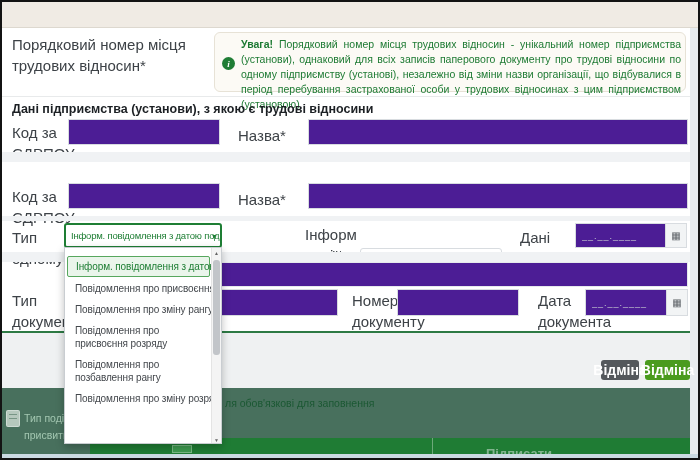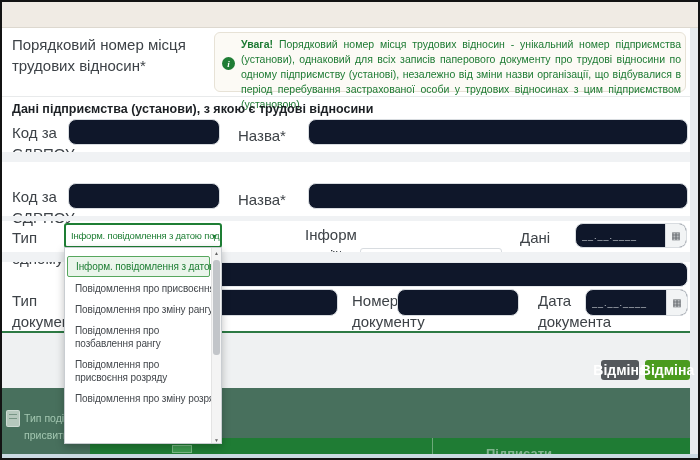--- a/index.html
+++ b/index.html
@@ -2,21 +2,21 @@
 <html><head>
 <meta charset="utf-8">
 <style>
   html,body{margin:0;padding:0;background:#b9bec4;}
   #screen{position:relative;width:700px;height:460px;background:#ffffff;overflow:hidden;
           font-family:"Liberation Sans",sans-serif;}
   .abs{position:absolute;box-sizing:border-box;}
   .frame{left:0;top:0;width:700px;height:460px;border:2px solid #131313;z-index:60;pointer-events:none;}
   .lbl{font-size:15px;color:#3d4247;line-height:1.4;}
   .sect{font-size:12.5px;font-weight:bold;color:#1c2024;}
-  .inpbox{background:#0f172a;border:1px solid #d8dce0;border-radius:8px;}
+  .inpbox{background:#4c1d95;border:1px solid #d8dce0;border-radius:0;}
   .inpbox input{width:100%;height:100%;border:none;outline:none;background:transparent;
                 font-family:"Liberation Sans",sans-serif;font-size:11px;color:#333;padding:0 6px;box-sizing:border-box;}
   .datebox{display:flex;align-items:stretch;overflow:hidden;}
   .datebox input{flex:1;font-size:9px;color:#9aa0a6;letter-spacing:1px;}
   .datebox input::placeholder{color:#c7cbd0;}
   .calbtn{width:20px;display:flex;align-items:center;justify-content:center;background:#f2f4f5;
           border-left:1px solid #d9dce0;font-size:10px;color:#5f6469;cursor:pointer;}
   .selbox{display:flex;align-items:center;background:#fff;border:1px solid #d8dce0;border-radius:3px;
           font-size:11px;color:#3d4247;padding:0 14px 0 6px;position:relative;cursor:pointer;}
   .selbox .chev{position:absolute;right:4px;top:50%;transform:translateY(-50%);font-size:8px;color:#555;}
@@ -123,40 +123,41 @@
     <input type="text" placeholder="__.__.____" style="">
     <span class="calbtn">▦</span>
   </div>
 
   <div class="abs" style="left:2px;top:331px;width:688px;height:2px;background:#2d7a44;"></div>
   <div class="abs" style="left:2px;top:333px;width:688px;height:55px;background:#eff1f2;"></div>
   <div class="abs btn" style="left:601px;top:360px;width:38px;height:20px;background:#54585c;">Відміна</div>
   <div class="abs btn" style="left:645px;top:360px;width:45px;height:20px;background:#4a9b1e;">Відміна</div>
 
   <div class="abs" style="left:2px;top:388px;width:688px;height:66px;background:#48705d;"></div>
+  <div class="abs" style="left:225px;top:397px;font-size:10.5px;color:#1b5833;">ля обов'язкові для заповнення</div>
   <div class="abs docicon" style="left:6px;top:410px;">
       <span></span>
       <span></span>
     </div>
   <div class="abs" style="left:24px;top:412px;font-size:10.5px;color:#a3c7b1;white-space:nowrap;">Тип події, з</div>
   <div class="abs" style="left:24px;top:429px;font-size:10.5px;color:#a3c7b1;white-space:nowrap;">присвитис</div>
   <div class="abs" style="left:90px;top:438px;width:600px;height:16px;background:#1f7c34;"></div>
   <div class="abs" style="left:432px;top:438px;width:1px;height:16px;background:rgba(255,255,255,.35);"></div>
   <div class="abs" style="left:172px;top:445px;width:20px;height:8px;background:#3e9a50;border:1px solid rgba(255,255,255,.3);"></div>
   <div class="abs" style="left:486px;top:444px;width:130px;height:10px;overflow:hidden;">
     <span style="font-size:13px;font-weight:bold;color:rgba(230,238,233,.5);">Підписати</span>
   </div>
   <div class="abs" style="left:2px;top:454px;width:696px;height:4px;background:#cbdae2;"></div>
 
   <div class="abs dd">
     <div class="dd-item dd-sel nw">Інформ. повідомлення з датою події</div>
     <div class="dd-item nw">Повідомлення про присвоєння рангу</div>
     <div class="dd-item nw">Повідомлення про зміну рангу</div>
+    <div class="dd-item">Повідомлення про присвоєння розряду</div>
     <div class="dd-item">Повідомлення про позбавлення рангу</div>
-    <div class="dd-item">Повідомлення про присвоєння розряду</div>
     <div class="dd-item nw">Повідомлення про зміну розряду</div>
     <div class="sbar">
       <div class="sarrow" style="top:0;">▲</div>
       <div class="sthumb"></div>
       <div class="sarrow" style="bottom:0;top:auto;position:absolute;">▼</div>
     </div>
   </div>
 
   <div class="abs frame"></div>
 </div>

